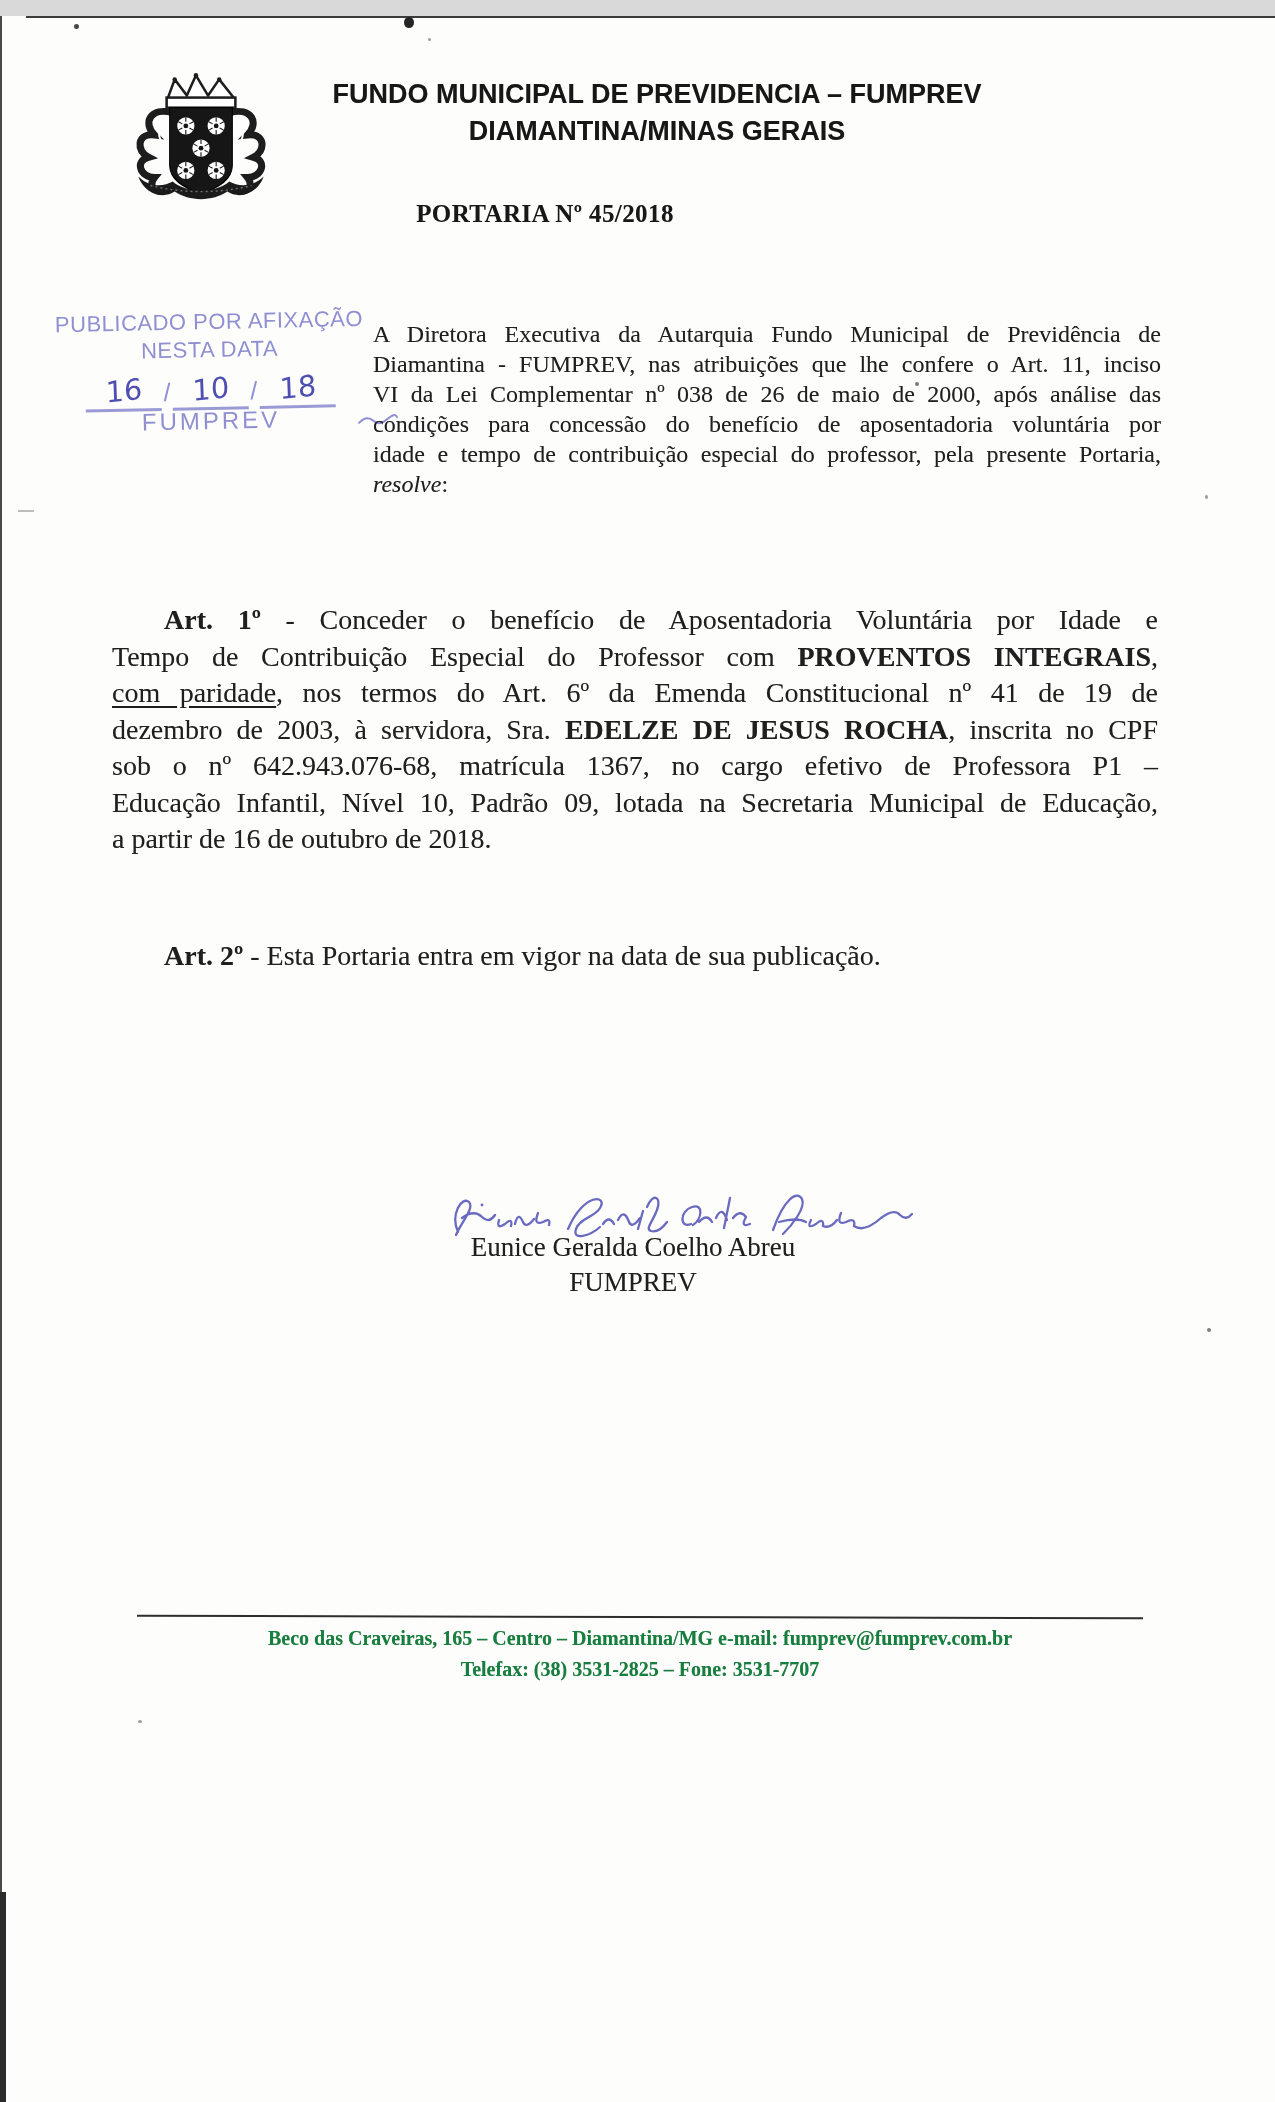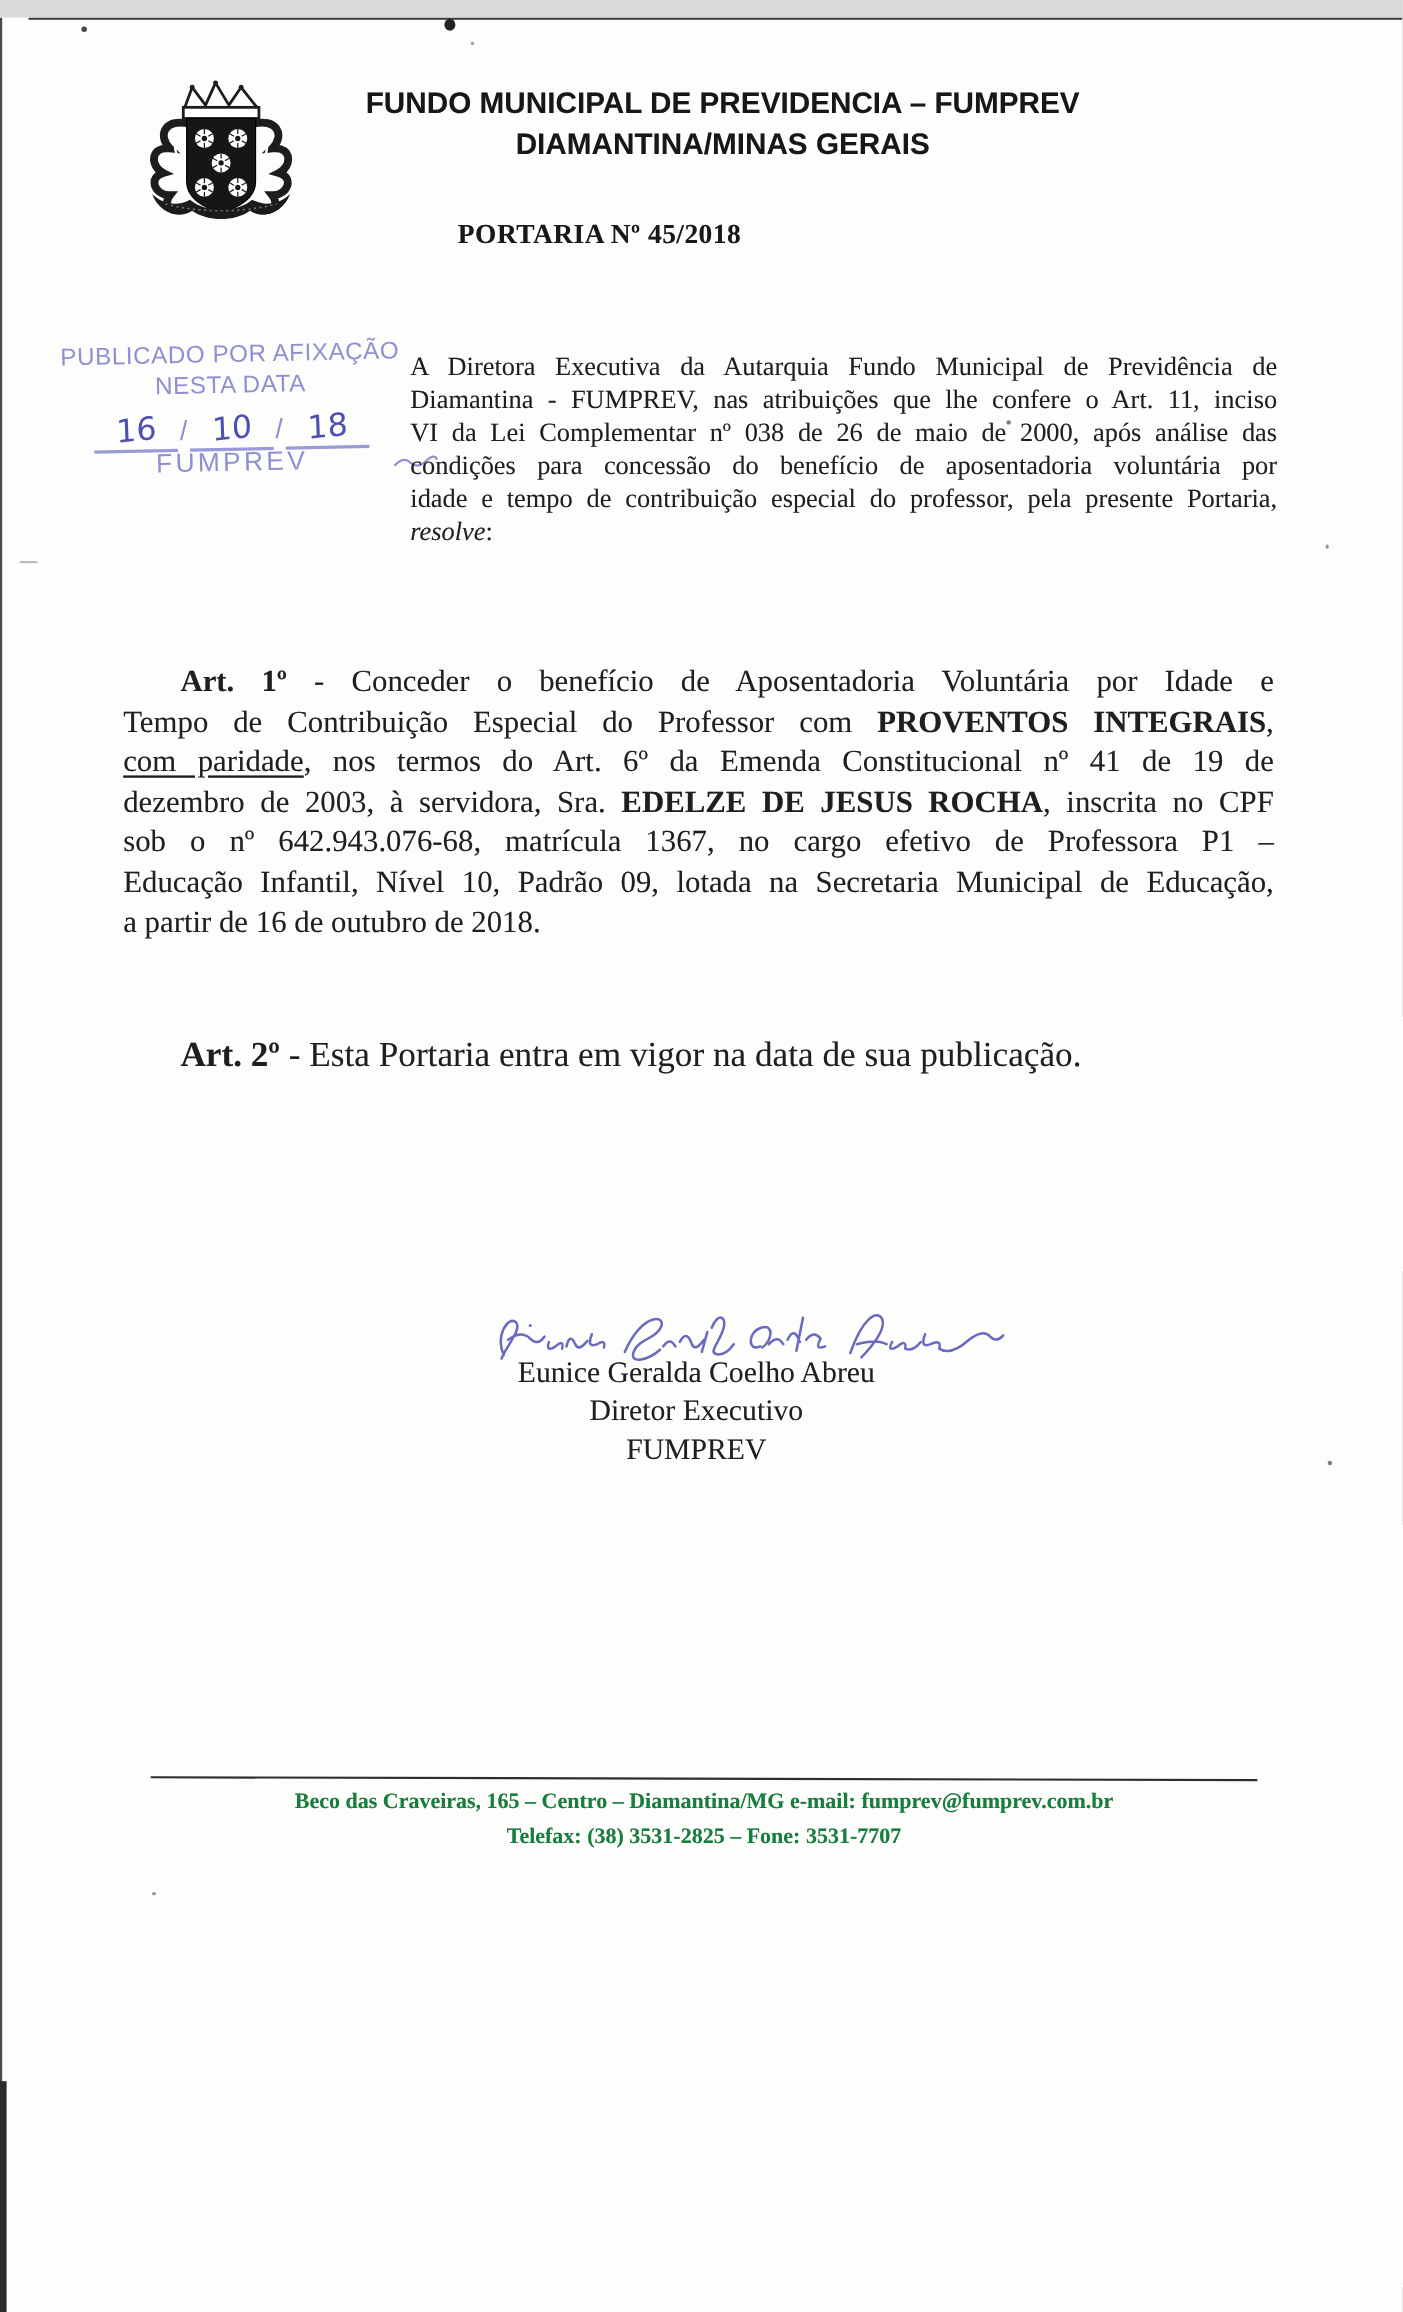--- a/index.html
+++ b/index.html
@@ -46,21 +46,21 @@
   .it{font-style:italic;}
   .article1{
     position:absolute;left:112px;top:586px;width:1046px;
     font-size:28px;line-height:36.5px;
   }
   .indent{text-indent:52px;}
   .bld{font-weight:bold;}
   .und{text-decoration:underline;text-underline-offset:4px;}
   .article2{
     position:absolute;left:112px;top:924px;width:1046px;
-    font-size:32px;text-indent:52px;
+    font-size:28px;text-indent:52px;
   }
   .dateline{position:absolute;left:165px;top:1034px;font-size:28px;}
   
   .sig-hand{position:absolute;left:448px;top:1168px;text-shadow:none;}
   .sig-block{
     position:absolute;left:373px;top:1214px;width:520px;text-align:center;
     font-size:27px;line-height:35px;
   }
   
   .footer-rule{
@@ -183,21 +183,20 @@
     <g fill="none" stroke="#6a6ac0" stroke-width="2.3" stroke-linecap="round">
       <path d="M10 48 C 2 30 14 12 21 18 C 27 24 12 40 8 51 M14 34 Q 26 25 34 33 Q 41 40 47 31 M51 36 Q 48 46 57 40 Q 65 33 63 42 M67 40 Q 70 27 75 38 Q 78 45 86 35 M90 29 Q 85 42 95 38 Q 103 33 101 41"></path>
       <circle cx="34" cy="21" r="1.4" fill="#6a6ac0" stroke="none"></circle>
       <path d="M120 45 C 136 8 160 11 152 24 C 147 33 132 34 128 45 C 124 57 142 52 152 43 M155 40 Q 161 31 166 40 M170 36 Q 176 24 181 38 Q 184 45 192 34 M195 27 L 190 45 M199 23 C 205 8 214 13 209 26 C 204 39 197 45 203 47 Q 211 49 219 38"></path>
       <path d="M243 40 C 232 45 231 27 244 23 C 256 19 254 35 245 41 M251 38 Q 259 29 264 38 M268 34 Q 274 21 279 36 M282 14 L 276 44 M285 34 Q 292 25 298 33 Q 292 44 302 40"></path>
       <path d="M325 46 C 336 15 349 6 354 15 C 358 24 344 41 335 50 M331 38 Q 349 33 358 38 M363 36 Q 358 46 368 40 Q 376 33 375 42 Q 382 45 389 36 M393 29 Q 388 42 398 38 Q 408 33 406 42 Q 416 49 433 34 Q 446 24 452 31 Q 458 37 464 30"></path>
     </g>
   </svg>
   <div class="sig-block">
     <div>Eunice Geralda Coelho Abreu</div>
-    <div>Diretor Executivo</div>
     <div>FUMPREV</div>
   </div>
 
   <div class="footer-rule"></div>
   <div class="footer-text">
     <div>Beco das Craveiras, 165 – Centro – Diamantina/MG e-mail: fumprev@fumprev.com.br</div>
     <div>Telefax: (38) 3531-2825 – Fone: 3531-7707</div>
   </div>
 
 </div>

